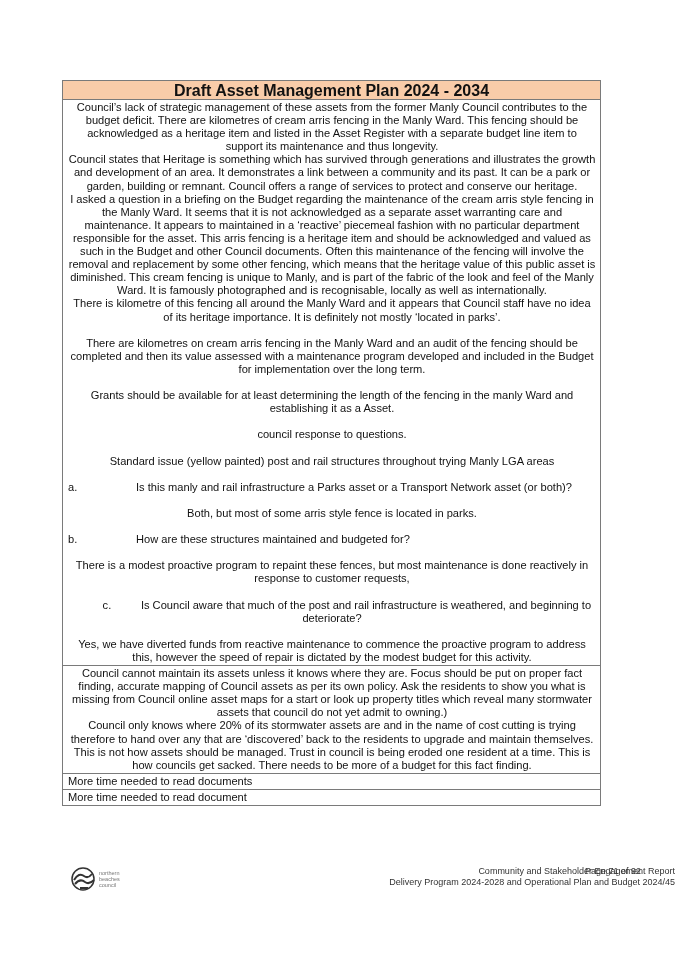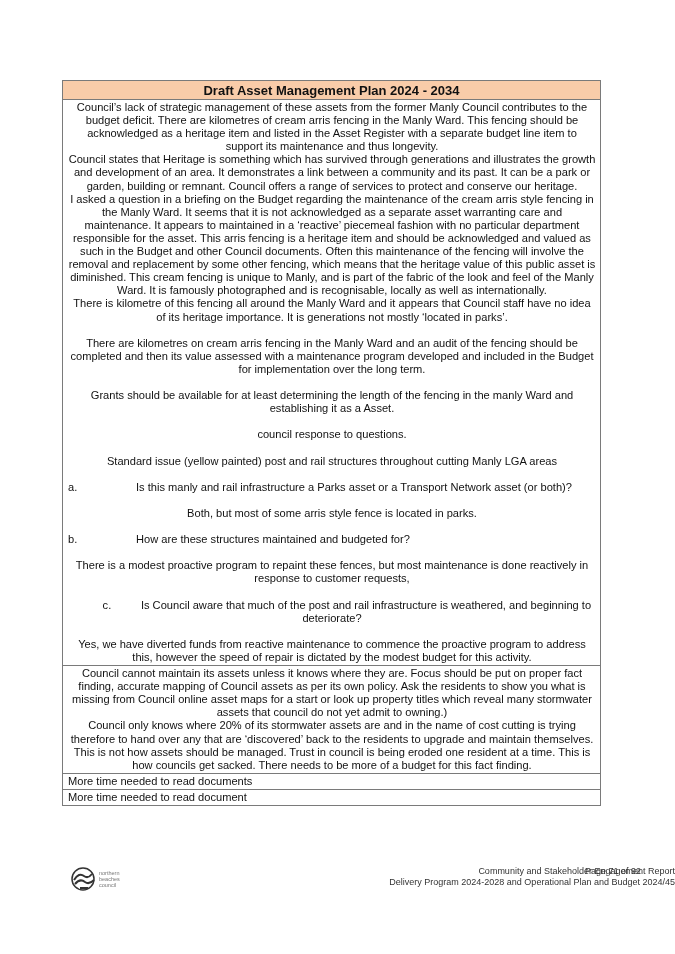--- a/index.html
+++ b/index.html
@@ -26,21 +26,21 @@
     }
     .page-table td, .page-table th {
       border: 1px solid #7a7a7a;
       padding: 1px 4px 1px 5px;
       vertical-align: top;
       text-align: left;
     }
     .page-table th {
       background: #f9cca9;
       font-weight: bold;
-      font-size: 13px;
+      font-size: 16px;
       line-height: 17px;
       text-align: center;
       padding: 1px 4px 0 4px;
     }
     .para { margin: 0; text-align: center; }
     .gap { height: 13.1px; }
     .qline { display: flex; }
     .qline .qlabel { width: 68px; flex: 0 0 68px; }
     .single-row td { padding-top: 1px; padding-bottom: 1px; }
 
@@ -90,29 +90,29 @@
     <tr>
       <th>Draft Asset Management Plan 2024 - 2034</th>
     </tr>
   </thead>
   <tbody>
     <tr>
       <td>
         <p class="para">Council’s lack of strategic management of these assets from the former Manly Council contributes to the budget deficit. There are kilometres of cream arris fencing in the Manly Ward. This fencing should be acknowledged as a heritage item and listed in the Asset Register with a separate budget line item to support its maintenance and thus longevity.</p>
         <p class="para">Council states that Heritage is something which has survived through generations and illustrates the growth and development of an area. It demonstrates a link between a community and its past. It can be a park or garden, building or remnant. Council offers a range of services to protect and conserve our heritage.</p>
         <p class="para">I asked a question in a briefing on the Budget regarding the maintenance of the cream arris style fencing in the Manly Ward. It seems that it is not acknowledged as a separate asset warranting care and maintenance. It appears to maintained in a ‘reactive’ piecemeal fashion with no particular department responsible for the asset. This arris fencing is a heritage item and should be acknowledged and valued as such in the Budget and other Council documents. Often this maintenance of the fencing will involve the removal and replacement by some other fencing, which means that the heritage value of this public asset is diminished. This cream fencing is unique to Manly, and is part of the fabric of the look and feel of the Manly Ward. It is famously photographed and is recognisable, locally as well as internationally.</p>
-        <p class="para">There is kilometre of this fencing all around the Manly Ward and it appears that Council staff have no idea of its heritage importance. It is generations not mostly ‘located in parks’.</p>
+        <p class="para">There is kilometre of this fencing all around the Manly Ward and it appears that Council staff have no idea of its heritage importance. It is definitely not mostly ‘located in parks’.</p>
         <div class="gap"></div>
         <p class="para">There are kilometres on cream arris fencing in the Manly Ward and an audit of the fencing should be completed and then its value assessed with a maintenance program developed and included in the Budget for implementation over the long term.</p>
         <div class="gap"></div>
         <p class="para">Grants should be available for at least determining the length of the fencing in the manly Ward and establishing it as a Asset.</p>
         <div class="gap"></div>
         <p class="para">council response to questions.</p>
         <div class="gap"></div>
-        <p class="para">Standard issue (yellow painted) post and rail structures throughout cutting Manly LGA areas</p>
+        <p class="para">Standard issue (yellow painted) post and rail structures throughout trying Manly LGA areas</p>
         <div class="gap"></div>
 
         <div class="qline">
           <span class="qlabel">a.</span>
           <span>Is this manly and rail infrastructure a Parks asset or a Transport Network asset (or both)?</span>
         </div>
         <div class="gap"></div>
         <p class="para">Both, but most of some arris style fence is located in parks.</p>
         <div class="gap"></div>
 

